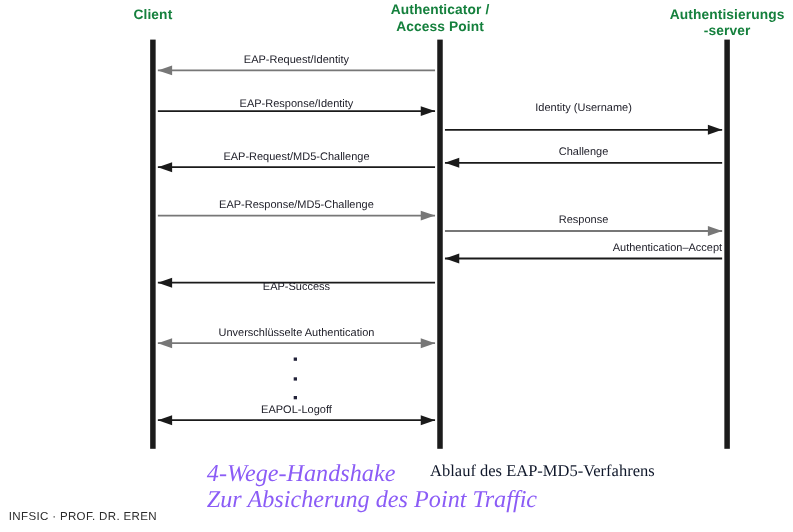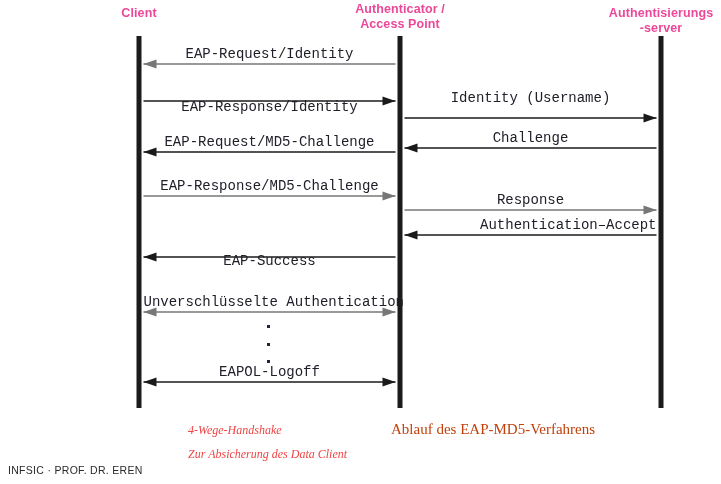--- a/index.html
+++ b/index.html
@@ -25,63 +25,63 @@
   }
 
   
   .actor-head {
     position: absolute;
     text-align: center;
     font-family: "Liberation Sans", sans-serif;
     font-weight: bold;
     font-size: 12.5px;
     line-height: 15px;
-    color: #ec4899;
+    color: #15803d;
     white-space: pre-line;
     letter-spacing: 0.1px;
   }
   #actor-head-0 { left: 69px;  top: 6px;  width: 140px; }
   #actor-head-1 { left: 330px; top: 2px;  width: 140px; }
   #actor-head-2 { left: 591px; top: 6px;  width: 140px; }
 
   
   .msg-label {
     position: absolute;
     text-align: center;
-    font-family: Liberation Mono, monospace;
-    font-size: 14px;
+    font-family: Liberation Sans, sans-serif;
+    font-size: 10px;
     line-height: 13px;
     color: #20202a;
     white-space: nowrap;
   }
 
   
   .vdot {
     position: absolute;
     width: 3px;
     height: 3px;
     background: #23233a;
   }
 
   
   .caption-green {
     position: absolute;
     font-family: "Liberation Serif", serif;
     font-style: italic;
-    font-size: 12px;
+    font-size: 22px;
     line-height: 24px;
-    color: #ef4444;
+    color: #8b5cf6;
     white-space: nowrap;
   }
   .caption-black {
     position: absolute;
     font-family: "Liberation Serif", serif;
     font-size: 15px;
     line-height: 19px;
-    color: #c2410c;
+    color: #0f172a;
     white-space: nowrap;
   }
   .footer-note {
     position: absolute;
     font-family: Liberation Sans, sans-serif;
     font-size: 10.5px;
     line-height: 13px;
     color: #2a2a2a;
     letter-spacing: 0.3px;
     white-space: nowrap;
@@ -149,33 +149,33 @@
   </svg>
 
   <div class="actor-head" id="actor-head-0">Client</div>
   <div class="actor-head" id="actor-head-1">Authenticator /
 Access Point</div>
   <div class="actor-head" id="actor-head-2">Authentisierungs
 -server</div>
 
   <div id="labels-layer">
       <div class="msg-label" style="left: 143.5px; width: 252px; top: 48px;">EAP-Request/Identity</div>
-      <div class="msg-label" style="left: 143.5px; width: 252px; top: 101px;">EAP-Response/Identity</div>
+      <div class="msg-label" style="left: 143.5px; width: 252px; top: 88px;">EAP-Response/Identity</div>
       <div class="msg-label" style="left: 404.5px; width: 252px; top: 92px;">Identity (Username)</div>
       <div class="msg-label" style="left: 404.5px; width: 252px; top: 132px;">Challenge</div>
       <div class="msg-label" style="left: 143.5px; width: 252px; top: 136px;">EAP-Request/MD5-Challenge</div>
       <div class="msg-label" style="left: 143.5px; width: 252px; top: 180px;">EAP-Response/MD5-Challenge</div>
       <div class="msg-label" style="left: 404.5px; width: 252px; top: 194px;">Response</div>
       <div class="msg-label" style="left: 404.5px; width: 252px; top: 219px; text-align: right;">Authentication–Accept</div>
       <div class="msg-label" style="left: 143.5px; width: 252px; top: 241px; margin-top: 14px;">EAP-Success</div>
       <div class="msg-label" style="left: 143.5px; width: 252px; top: 296px;">Unverschlüsselte Authentication</div>
       <div class="msg-label" style="left: 143.5px; width: 252px; top: 366px;">EAPOL-Logoff</div>
       <div class="vdot" style="left: 267px; top: 325px;"></div>
       <div class="vdot" style="left: 267px; top: 343px;"></div>
       <div class="vdot" style="left: 267px; top: 360px;"></div>
     </div>
 
   <div class="caption-green" style="left:188px; top:418px;">4-Wege-Handshake</div>
-  <div class="caption-green" style="left:188px; top:442px;">Zur Absicherung des Data Client</div>
+  <div class="caption-green" style="left:188px; top:442px;">Zur Absicherung des Point Traffic</div>
   <div class="caption-black" style="left:391px; top:420px;">Ablauf des EAP-MD5-Verfahrens</div>
   <div class="footer-note" style="left:8px; top:464px;">INFSIC · PROF. DR. EREN</div>
 
 </div>
 
 </body></html>

